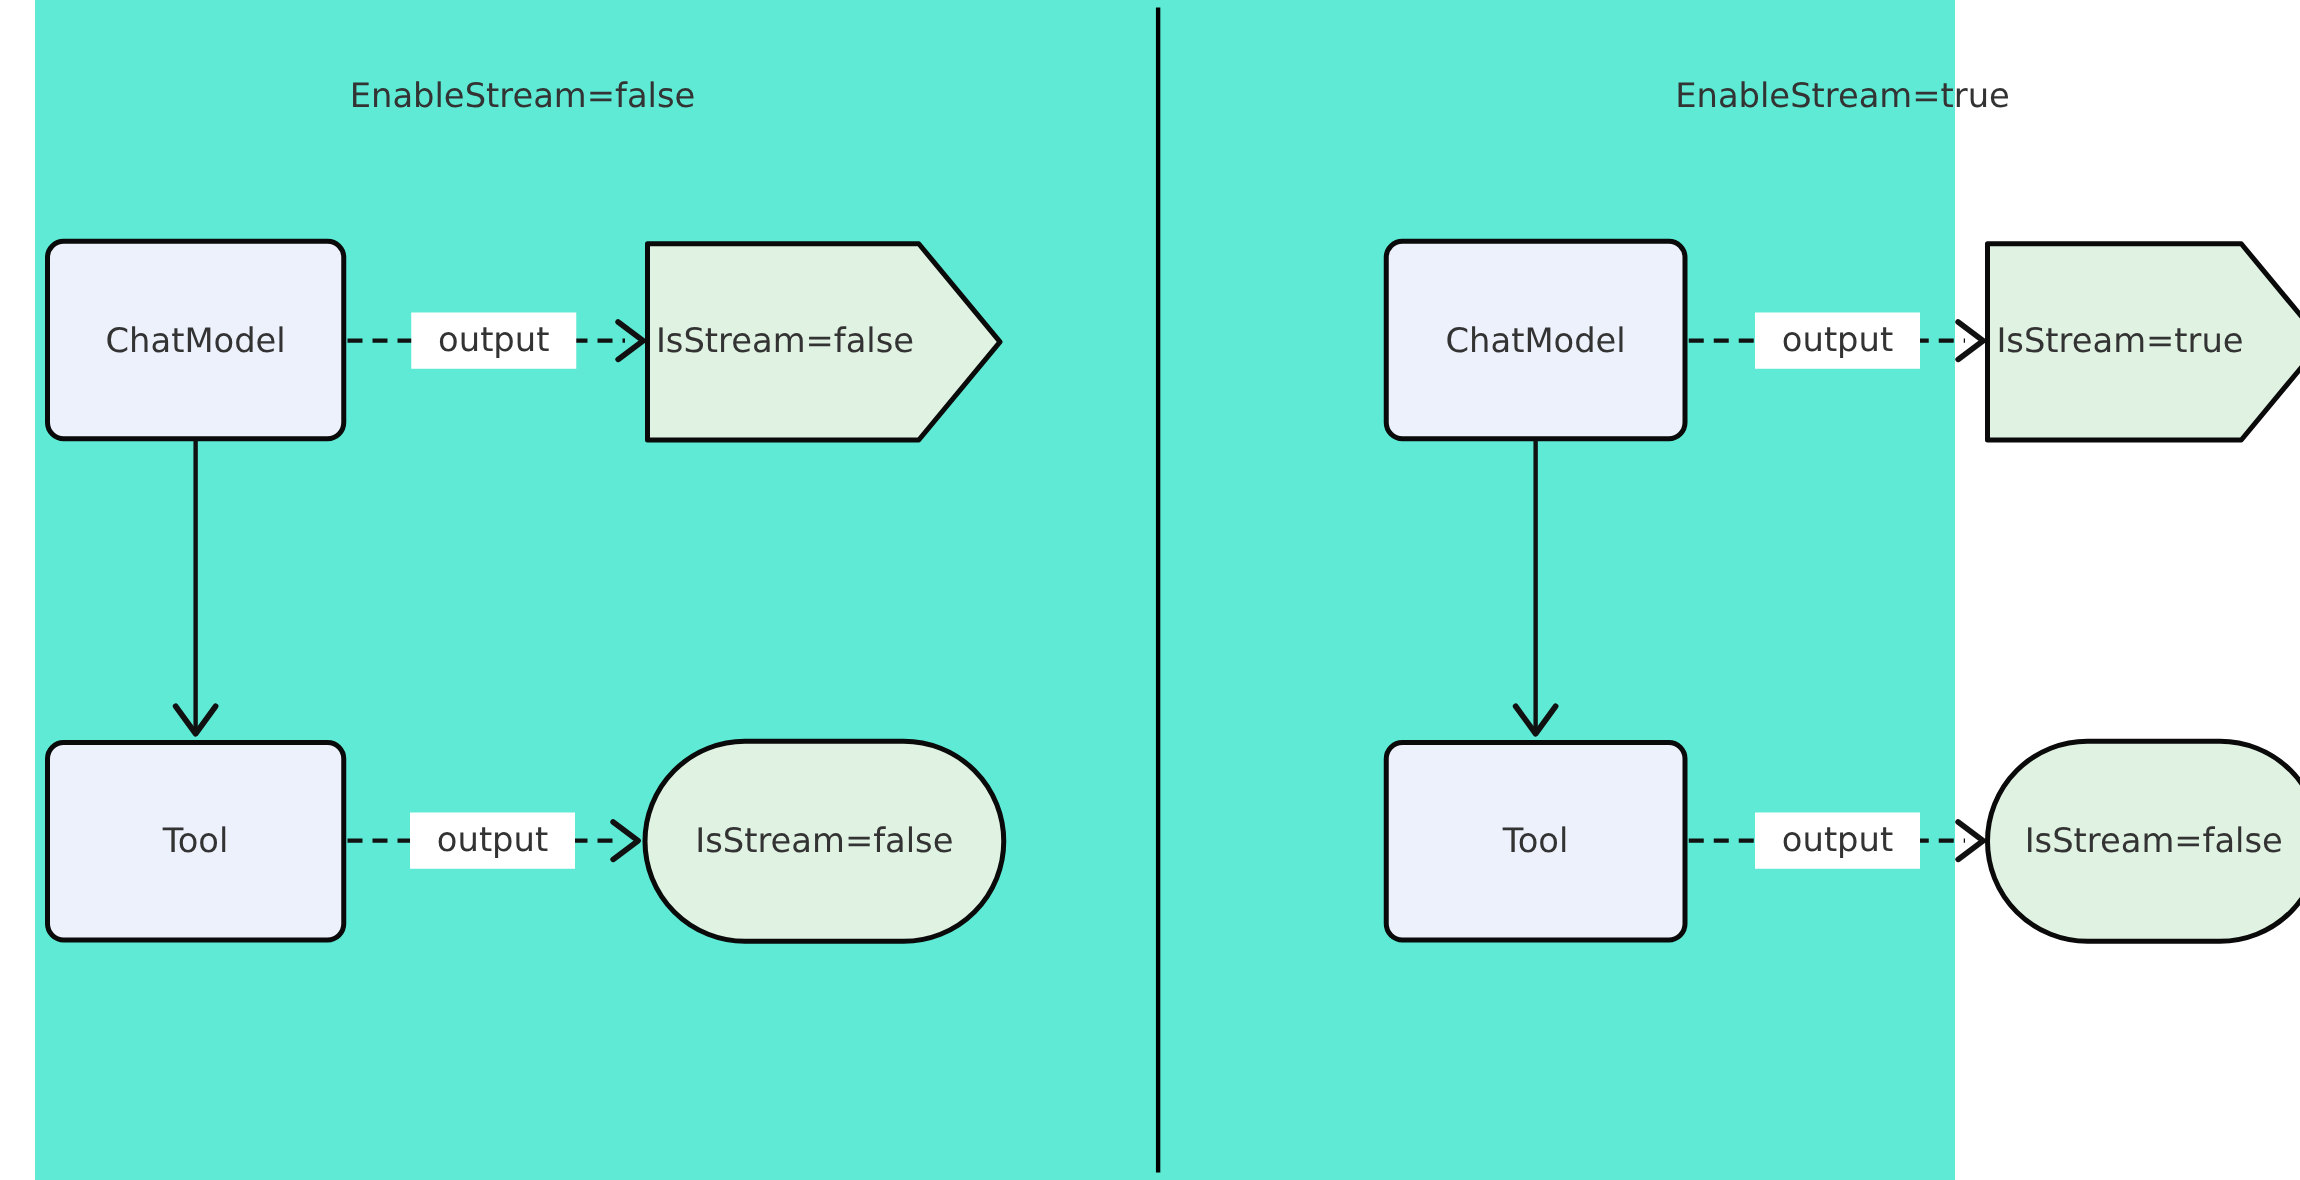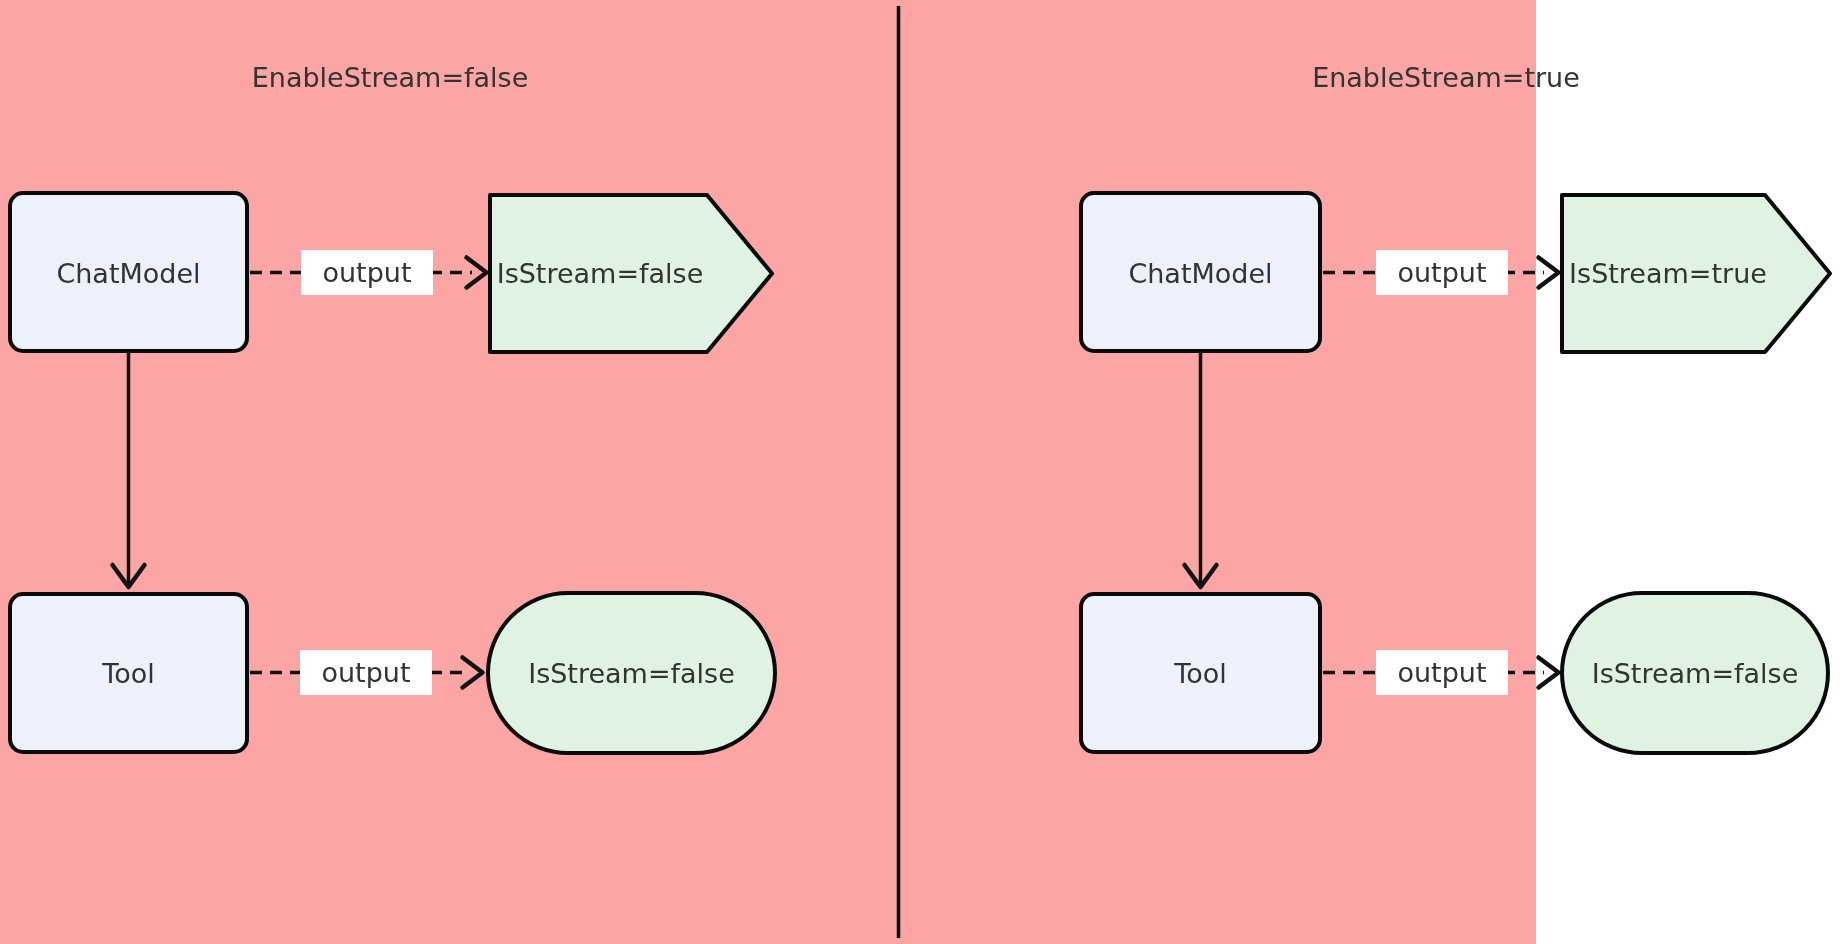--- a/index.html
+++ b/index.html
@@ -3,21 +3,22 @@
 <meta charset="utf-8">
 <style>
   html, body {
     margin: 0;
     padding: 0;
     background: #ffffff;
   }
   .canvas-wrap {
     width: 1536px;
     height: 944px;
-    background: #fca5a5;
+    background: #5eead4;
+    margin-left: 28px;
   }
   svg { display: block; }
   text {
     font-family: "DejaVu Sans", "Liberation Sans", sans-serif;
     font-size: 27px;
     fill: #333333;
     text-anchor: middle;
     dominant-baseline: central;
   }
   .node-shape {

